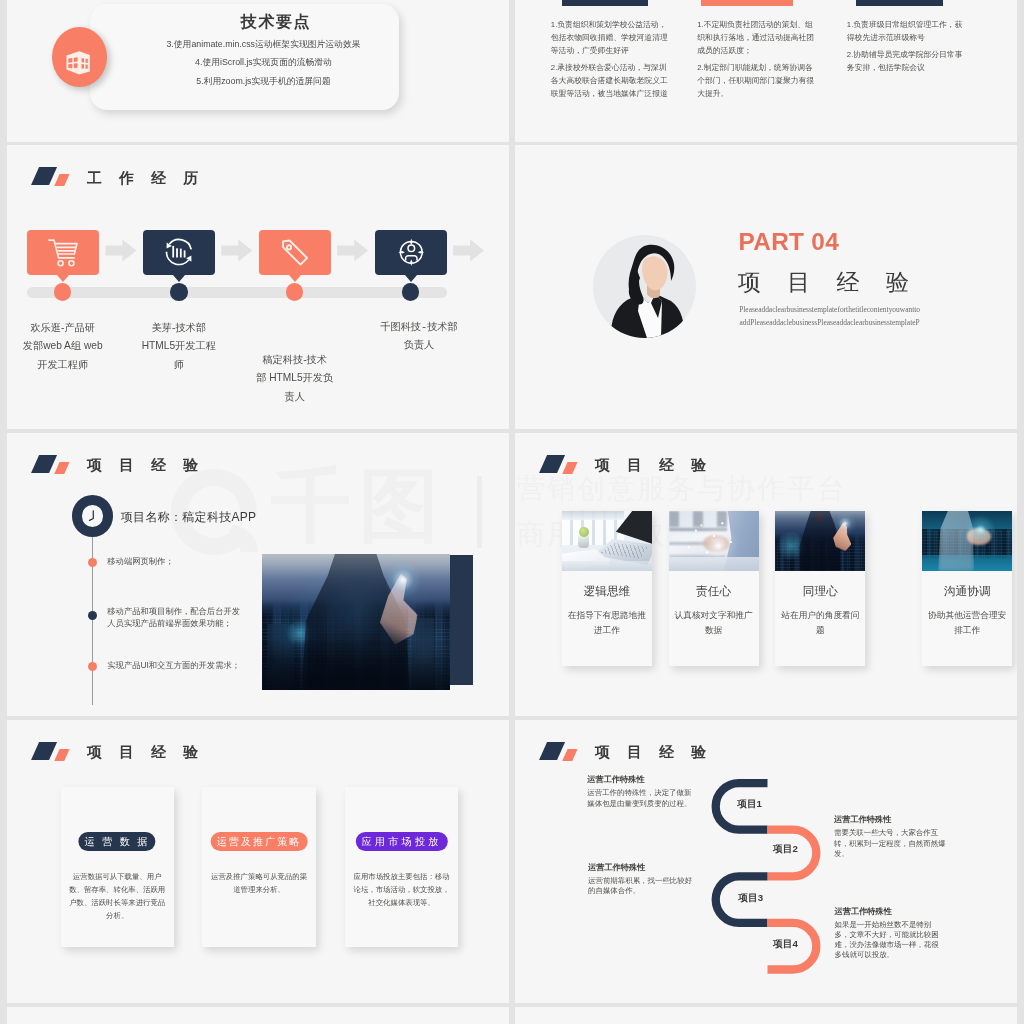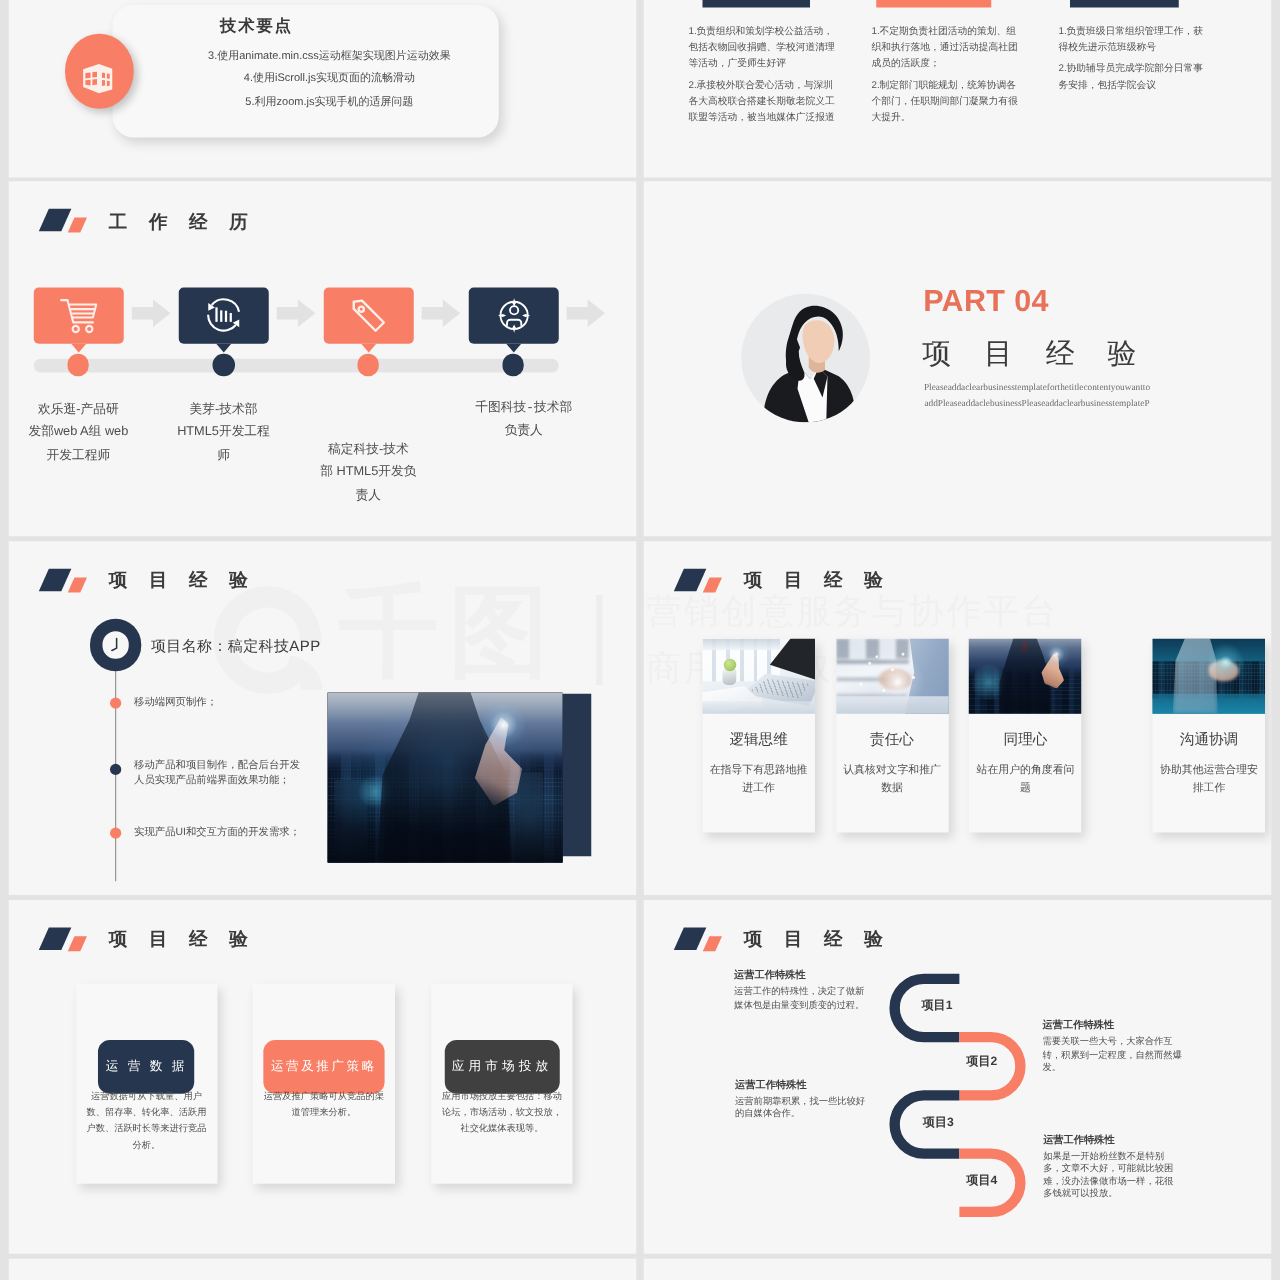--- a/index.html
+++ b/index.html
@@ -33,36 +33,36 @@
   
   .tl-dot{width:9px;height:9px;border-radius:50%;}
   .tl-text{font-size:8.3px;line-height:11.2px;color:#4f4f4d;}
   
   .skill-card{width:90px;height:155.5px;background:#f8f8f8;box-shadow:3px 4px 8px rgba(0,0,0,0.13);}
   .skill-photo{position:absolute;left:0;top:0;width:90px;height:60px;overflow:hidden;}
   .skill-title{position:absolute;left:0;top:73px;width:90px;text-align:center;font-size:11.7px;color:#3f3f3f;}
   .skill-desc{position:absolute;left:3px;top:96.7px;width:84px;text-align:center;font-size:8.7px;line-height:15px;color:#4f4f4d;}
   
   .ops-card{width:113.4px;height:160px;background:#f8f8f8;box-shadow:3px 4px 8px rgba(0,0,0,0.13);}
-  .ops-pill{position:absolute;top:45.1px;left:50%;transform:translateX(-50%);height:19px;border-radius:9.5px;padding:12px 6px;
+  .ops-pill{position:absolute;top:45.1px;left:50%;transform:translateX(-50%);height:19px;border-radius:9.5px;padding:0 6px;
             color:#fff;font-size:10.1px;line-height:19px;white-space:nowrap;}
   .ops-desc{position:absolute;left:6.2px;top:83.6px;width:101px;text-align:center;font-size:7.4px;line-height:13px;color:#4f4f4d;}
   
   .snake-label{font-size:9.7px;font-weight:bold;color:#3b3b3b;}
   .note-h{font-size:8.2px;font-weight:bold;color:#3d3d3b;margin-bottom:3px;}
   .note-b{font-size:7.45px;line-height:10.2px;color:#4f4f4d;}
 </style>
 </head>
 <body>
 <div class="page">
 
 <div class="slide" style="left:7px;top:-142px">
   <div class="abs" style="left:83px;top:145.5px;width:309px;height:106.5px;background:#f8f8f8;border-radius:17px;
               box-shadow:3px 4px 9px rgba(0,0,0,0.14);"></div>
-  <div class="abs" style="left:169px;top:153.5px;width:200px;text-align:left;font-size:13px;font-weight:bold;color:#3a3a3a;letter-spacing:1.6px;">技术要点</div>
+  <div class="abs" style="left:169px;top:153.5px;width:200px;text-align:center;font-size:16px;font-weight:bold;color:#3a3a3a;letter-spacing:1.6px;">技术要点</div>
   <div class="abs" style="left:140px;top:177px;width:233px;text-align:center;font-size:8.8px;color:#4a4a4a;line-height:18.3px;">
     <div>3.使用animate.min.css运动框架实现图片运动效果</div>
     <div>4.使用iScroll.js实现页面的流畅滑动</div>
     <div>5.利用zoom.js实现手机的适屏问题</div>
   </div>
   <div class="abs" style="left:45.2px;top:169px;width:55.3px;height:60px;border-radius:50%;background:#f87f66;
               box-shadow:3px 3px 7px rgba(0,0,0,0.22);"></div>
   <svg class="abs" style="left:55.9px;top:188.5px;" width="32" height="32" viewBox="0 0 32 32">
     <path fill="#fdf0ea" d="M16.2 4.2 L26.8 8.0 L26.8 24.6 L16.2 27.6 L3.5 22.6 L3.5 8.4 Z"></path>
     <g fill="#f87f66">
@@ -392,21 +392,21 @@
 
   <div class="abs ops-card" style="left:53.5px;top:67px;">
     <div class="ops-pill" style="background:#26364f;letter-spacing:2.35px;">运 营 数 据</div>
     <div class="ops-desc">运营数据可从下载量、用户数、留存率、转化率、活跃用户数、活跃时长等来进行竞品分析。</div>
   </div>
   <div class="abs ops-card" style="left:195.4px;top:67px;">
     <div class="ops-pill" style="background:#f87f66;letter-spacing:2.0px;">运营及推广策略</div>
     <div class="ops-desc">运营及推广策略可从竞品的渠道管理来分析。</div>
   </div>
   <div class="abs ops-card" style="left:337.9px;top:67px;">
-    <div class="ops-pill" style="background:#404040;letter-spacing:3.3px;">应用市场投放</div>
+    <div class="ops-pill" style="background:#6d28d9;letter-spacing:3.3px;">应用市场投放</div>
     <div class="ops-desc">应用市场投放主要包括：移动论坛，市场活动，软文投放，社交化媒体表现等。</div>
   </div>
 </div>
 
 <div class="slide" style="left:515px;top:719.8px">
   <div class="hdr-navy" style="left:27.5px;top:22.2px;"></div>
   <div class="hdr-orange" style="left:49.5px;top:28.9px;"></div>
   <div class="hdr-title" style="left:80px;top:25.5px;">项 目 经 验</div>
 
   <svg class="abs" style="left:190px;top:40px;" width="130" height="220" viewBox="0 0 130 220">

